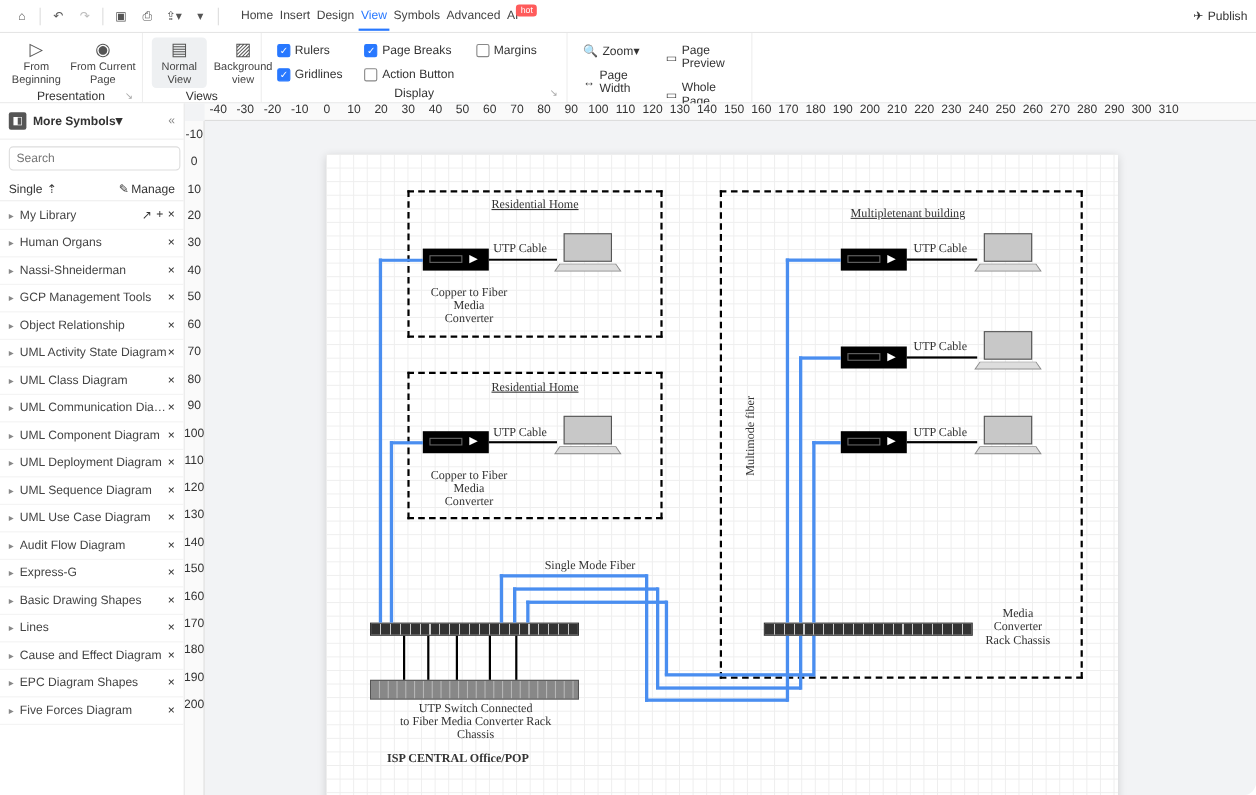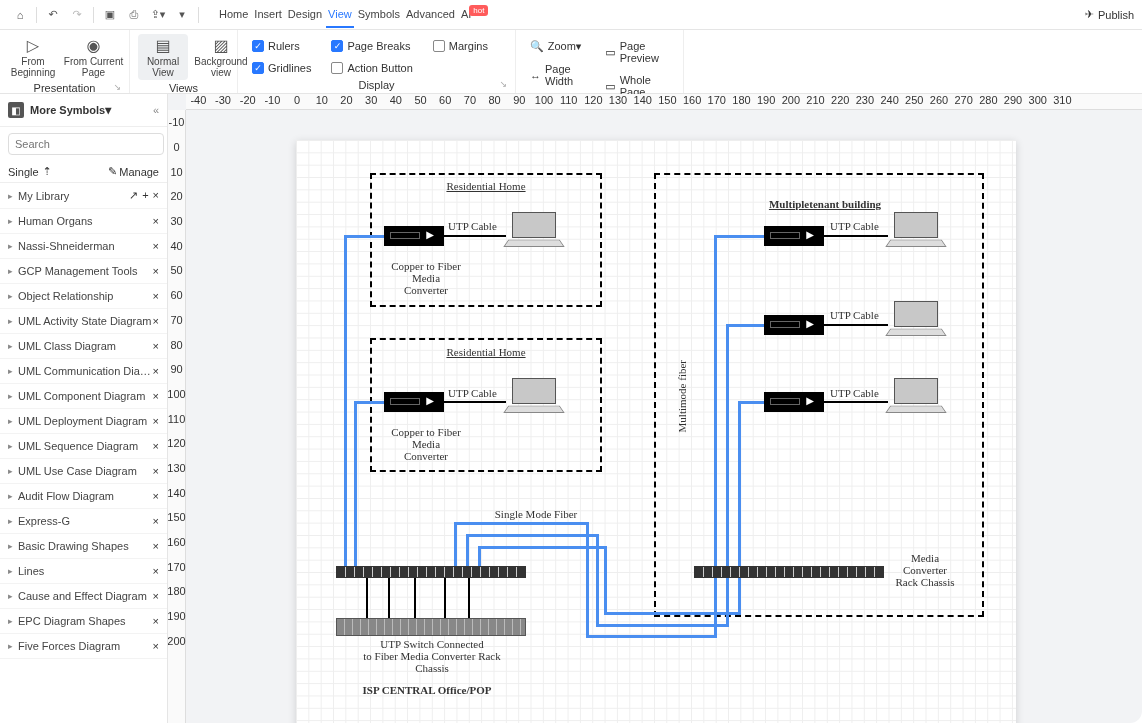--- a/index.html
+++ b/index.html
@@ -429,21 +429,21 @@
             <div class="screen"></div>
             <div class="base"></div>
           </div>
         <div class="small-text" style="left:152px;top:247px">UTP Cable</div>
         <div style="position:absolute;left:148px;top:261px;width:62px;height:2px;background:#000"></div>
         <div class="small-text" style="left:80px;top:286px;width:100px;white-space:pre">Copper to Fiber
 Media
 Converter</div>
 
         <div class="dash-box" style="left:358px;top:33px;width:330px;height:444px"></div>
-        <div class="title-u small-text" style="left:358px;top:58px;width:342px;font-weight:bold">Multipletenant building</div>
+        <div class="title-u small-text" style="left:358px;top:48px;width:342px;font-weight:normal">Multipletenant building</div>
 
         <div class="device" style="left:468px;top:86px"></div>
         <div class="laptop" style="left:592px;top:72px">
             <div class="screen"></div>
             <div class="base"></div>
           </div>
         <div class="small-text" style="left:534px;top:80px">UTP Cable</div>
         <div style="position:absolute;left:528px;top:95px;width:64px;height:2px;background:#000"></div>
 
         <div class="device" style="left:468px;top:175px"></div>
@@ -468,21 +468,21 @@
         <div class="rack" style="left:40px;top:426px;width:190px"></div>
         <div class="rack" style="left:398px;top:426px;width:190px"></div>
         <div class="small-text" style="left:594px;top:412px;width:70px;white-space:pre">Media
 Converter
 Rack Chassis</div>
 
         <div class="switch-box" style="left:40px;top:478px;width:190px"></div>
         <div class="small-text" style="left:36px;top:498px;width:200px;white-space:pre">UTP Switch Connected
 to Fiber Media Converter Rack
 Chassis</div>
-        <div class="small-text" style="left:31px;top:544px;width:200px;font-weight:bold">ISP CENTRAL Office/POP</div>
+        <div class="small-text" style="left:20px;top:544px;width:200px;font-weight:bold">ISP CENTRAL Office/POP</div>
         <div class="small-text" style="left:140px;top:368px;width:200px">Single Mode Fiber</div>
 
         <div class="drop" style="left:70px;top:438px;height:40px"></div>
         <div class="drop" style="left:92px;top:438px;height:40px"></div>
         <div class="drop" style="left:118px;top:438px;height:40px"></div>
         <div class="drop" style="left:148px;top:438px;height:40px"></div>
         <div class="drop" style="left:172px;top:438px;height:40px"></div>
 
         <div class="wire v" style="left:48px;top:95px;height:331px"></div>
         <div class="wire h" style="left:48px;top:95px;width:40px"></div>

